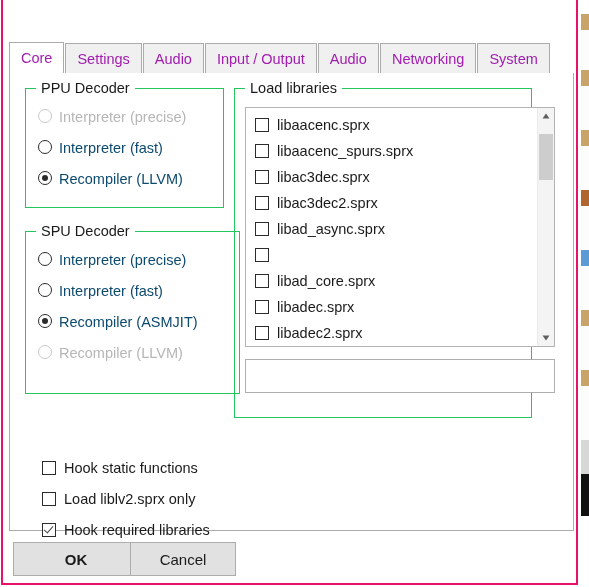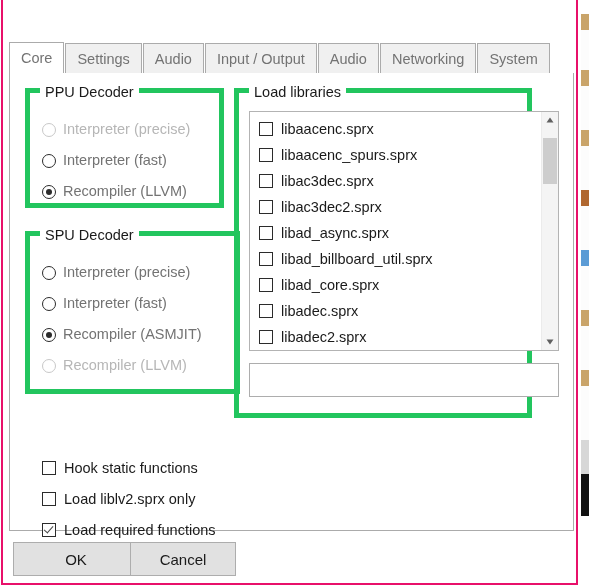--- a/index.html
+++ b/index.html
@@ -84,21 +84,21 @@
     border-bottom: 1px solid #ababab;
     box-sizing: border-box;
     display: flex;
     align-items: flex-end;
   }
   .tab {
     height: 30px;
     line-height: 30px;
     padding: 0 11px;
     font-size: 14.5px;
-    color: #737373;
+    color: #a21caf;
     background: #f0f0f0;
     border: 1px solid #ababab;
     border-bottom: none;
     margin-right: 1px;
     box-sizing: border-box;
     white-space: nowrap;
     cursor: default;
     position: relative;
   }
   .tab.selected {
@@ -117,21 +117,21 @@
     height: 458px;
     background: #ffffff;
     border: 1px solid #ababab;
     border-top: none;
     box-sizing: border-box;
   }
 
   
   .groupbox {
     position: absolute;
-    border: 5px solid #22c55e;
+    border: 1px solid #22c55e;
     box-sizing: border-box;
     background: transparent;
   }
   .groupbox > .gb-title {
     position: absolute;
     top: -9px;
     left: 10px;
     padding: 0 5px;
     background: #ffffff;
     font-size: 14.5px;
@@ -142,21 +142,21 @@
   #ppu-group  { left: 15px; top: 15px;  width: 199px; height: 120px; }
   #spu-group  { left: 15px; top: 158px; width: 215px; height: 163px; }
   #libs-group { left: 224px; top: 15px; width: 298px; height: 330px; }
 
   
   .radio-row {
     position: absolute;
     left: 12px;
     height: 24px;
     display: flex;
-    align-items: flex-end;
+    align-items: flex-start;
     cursor: default;
     white-space: nowrap;
   }
   .radio-mark {
     width: 14px;
     height: 14px;
     border-radius: 50%;
     border: 1.6px solid #2b2b2b;
     box-sizing: border-box;
     background: #ffffff;
@@ -170,21 +170,21 @@
     left: 2.7px;
     top: 2.7px;
     width: 6px;
     height: 6px;
     border-radius: 50%;
     background: #2b2b2b;
   }
   .radio-row.disabled .radio-mark { border-color: #c8c8c8; }
   .radio-row .radio-label {
     font-size: 14.5px;
-    color: #737373;
+    color: #0c4a6e;
   }
   .radio-row.disabled .radio-label { color: #b6b6b6; }
 
   
   .check-row {
     display: flex;
     align-items: center;
     cursor: default;
     white-space: nowrap;
   }
@@ -307,21 +307,21 @@
     height: 34px;
     background: #e1e1e1;
     border: 1px solid #adadad;
     box-sizing: border-box;
     font-family: "Liberation Sans", sans-serif;
     font-size: 15px;
     color: #1a1a1a;
     cursor: default;
     padding: 0;
   }
-  #ok-button     { left: 10px;  width: 126px; }
+  #ok-button     { left: 10px;  width: 126px; font-weight: bold; }
   #cancel-button { left: 127px; width: 106px; }
 </style>
 </head>
 <body>
 
 <div id="right-strip">
     <div class="strip-band" style="top: 0px; height: 14px; background: rgb(255, 255, 255);"></div>
     <div class="strip-band" style="top: 14px; height: 16px; background: rgb(201, 164, 106);"></div>
     <div class="strip-band" style="top: 30px; height: 40px; background: rgb(252, 252, 252);"></div>
     <div class="strip-band" style="top: 70px; height: 16px; background: rgb(201, 164, 106);"></div>
@@ -397,21 +397,21 @@
     <div class="check-row opt-check" style="top:336px">
       <span class="check-mark"></span>
       <span class="check-label">Hook static functions</span>
     </div>
     <div class="check-row opt-check" style="top:367px">
       <span class="check-mark"></span>
       <span class="check-label">Load liblv2.sprx only</span>
     </div>
     <div class="check-row opt-check checked" style="top:398px">
       <span class="check-mark"></span>
-      <span class="check-label">Load required functions</span>
+      <span class="check-label">Hook required libraries</span>
     </div>
 
     <div class="groupbox" id="libs-group">
       <div class="gb-title">Load libraries</div>
 
       <div id="libs-listbox">
         <div id="libs-items">
           <div class="lib-row check-row">
             <span class="check-mark"></span>
             <span class="check-label">libaacenc.sprx</span>
@@ -427,21 +427,20 @@
           <div class="lib-row check-row">
             <span class="check-mark"></span>
             <span class="check-label">libac3dec2.sprx</span>
           </div>
           <div class="lib-row check-row">
             <span class="check-mark"></span>
             <span class="check-label">libad_async.sprx</span>
           </div>
           <div class="lib-row check-row">
             <span class="check-mark"></span>
-            <span class="check-label">libad_billboard_util.sprx</span>
           </div>
           <div class="lib-row check-row">
             <span class="check-mark"></span>
             <span class="check-label">libad_core.sprx</span>
           </div>
           <div class="lib-row check-row">
             <span class="check-mark"></span>
             <span class="check-label">libadec.sprx</span>
           </div>
           <div class="lib-row check-row">

